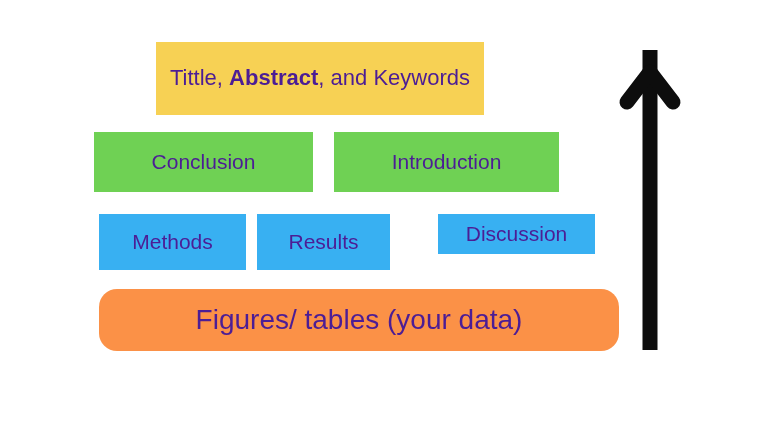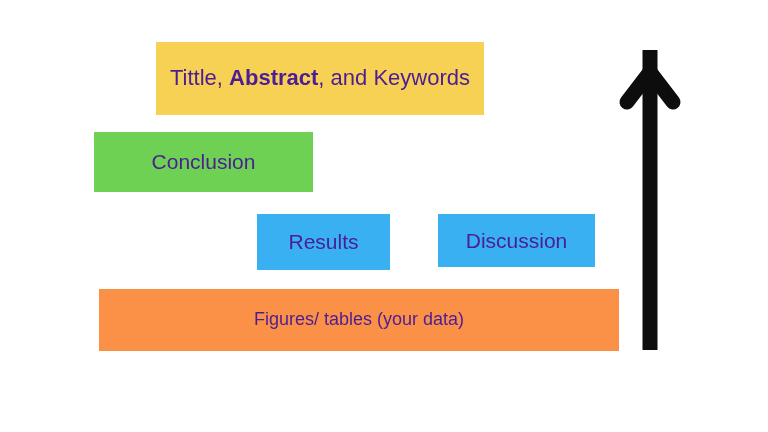--- a/index.html
+++ b/index.html
@@ -23,22 +23,22 @@
     text-align: center;
     color: #4c1d95;
     font-size: 21px;
     line-height: 1.2;
   }
   .box-title    { left: 156px; top: 42px;  width: 328px; height: 73px; font-size: 22px; }
   .box-conclusion   { left: 86px;  top: 132px; width: 219px; height: 60px; margin-left: 8px; }
   .box-introduction { left: 334px; top: 132px; width: 225px; height: 60px; }
   .box-methods    { left: 99px;  top: 214px; width: 147px; height: 56px; }
   .box-results    { left: 257px; top: 214px; width: 133px; height: 56px; }
-  .box-discussion { left: 438px; top: 214px; width: 157px; height: 53px; }
-  .box-figures  { left: 99px;  top: 289px; width: 520px; height: 62px; font-size: 18px; }
+  .box-discussion { left: 438px; top: 214px; width: 157px; height: 40px; }
+  .box-figures  { left: 99px;  top: 289px; width: 520px; height: 62px; font-size: 28px; border-radius: 18px; }
   .arrow-wrap {
     position: absolute;
     left: 612px;
     top: 28px;
     width: 80px;
     height: 330px;
   }
   .footer-text {
     position: absolute;
     left: 387px;
@@ -56,21 +56,27 @@
 <div class="canvas">
 
   <div class="box box-title" style="background: rgb(247, 209, 84);">
     <span><span>Tittle, </span><b>Abstract</b><span>, and Keywords</span></span>
   </div>
 
   <div class="box box-conclusion" style="background: rgb(111, 209, 84);">
     <span>Conclusion</span>
   </div>
 
+  <div class="box box-introduction" style="background: rgb(111, 209, 84);">
+    <span>Introduction</span>
+  </div>
 
+  <div class="box box-methods" style="background: rgb(56, 176, 242);">
+    <span>Methods</span>
+  </div>
 
   <div class="box box-results" style="background: rgb(56, 176, 242);">
     <span>Results</span>
   </div>
 
   <div class="box box-discussion" style="background: rgb(56, 176, 242);">
     <span>Discussion</span>
   </div>
 
   <div class="box box-figures" style="background: rgb(251, 145, 71);">

